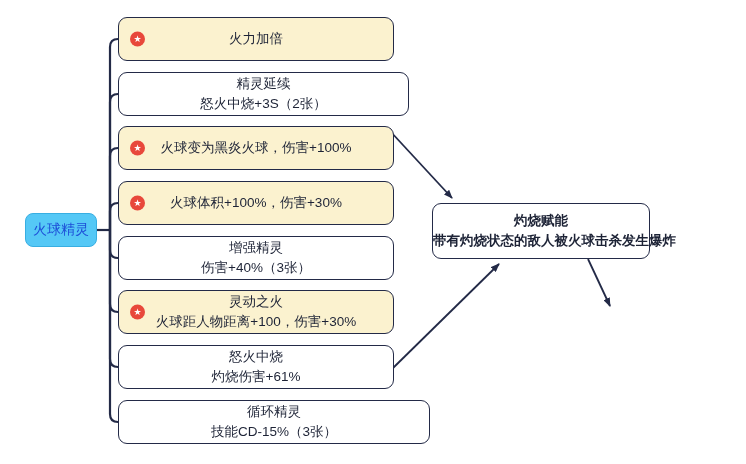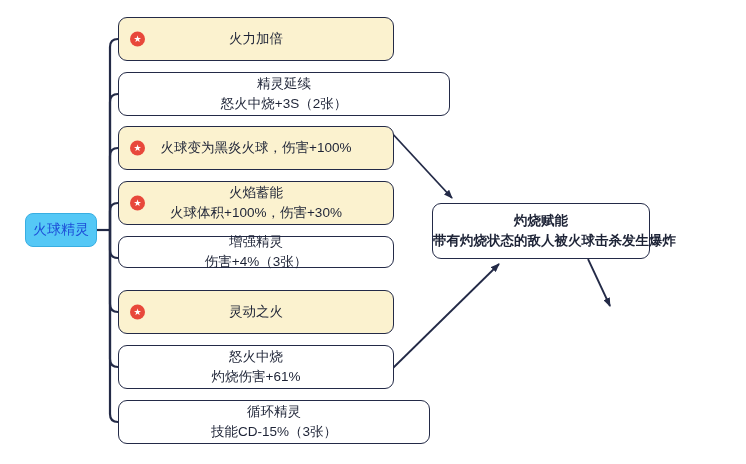--- a/index.html
+++ b/index.html
@@ -63,40 +63,40 @@
 
   <div class="root">
     <span>火球精灵</span>
   </div>
 
   <div id="skill-nodes">
       <div class="node starred" style="left: 118px; top: 17px; width: 276px; height: 44px;">
         <span class="star-badge">★</span>
         <div class="title">火力加倍</div>
       </div>
-      <div class="node" style="left: 118px; top: 72px; width: 332px; height: 44px;">
+      <div class="node" style="left: 118px; top: 72px; width: 291px; height: 44px;">
         <div class="title">精灵延续</div>
         <div class="desc">怒火中烧+3S（2张）</div>
       </div>
       <div class="node starred" style="left: 118px; top: 126px; width: 276px; height: 44px;">
         <span class="star-badge">★</span>
         <div class="desc">火球变为黑炎火球，伤害+100%</div>
       </div>
       <div class="node starred" style="left: 118px; top: 181px; width: 276px; height: 44px;">
         <span class="star-badge">★</span>
-        <div class="title">火焰蓄能</div>
         <div class="desc">火球体积+100%，伤害+30%</div>
       </div>
-      <div class="node" style="left: 118px; top: 236px; width: 276px; height: 32px;">
+      <div class="node" style="left: 118px; top: 236px; width: 276px; height: 44px;">
         <div class="title">增强精灵</div>
-        <div class="desc">伤害+4%（3张）</div>
+        <div class="desc">伤害+40%（3张）</div>
       </div>
       <div class="node starred" style="left: 118px; top: 290px; width: 276px; height: 44px;">
         <span class="star-badge">★</span>
         <div class="title">灵动之火</div>
+        <div class="desc">火球距人物距离+100，伤害+30%</div>
       </div>
       <div class="node" style="left: 118px; top: 345px; width: 276px; height: 44px;">
         <div class="title">怒火中烧</div>
         <div class="desc">灼烧伤害+61%</div>
       </div>
       <div class="node" style="left: 118px; top: 400px; width: 312px; height: 44px;">
         <div class="title">循环精灵</div>
         <div class="desc">技能CD-15%（3张）</div>
       </div>
     </div>

